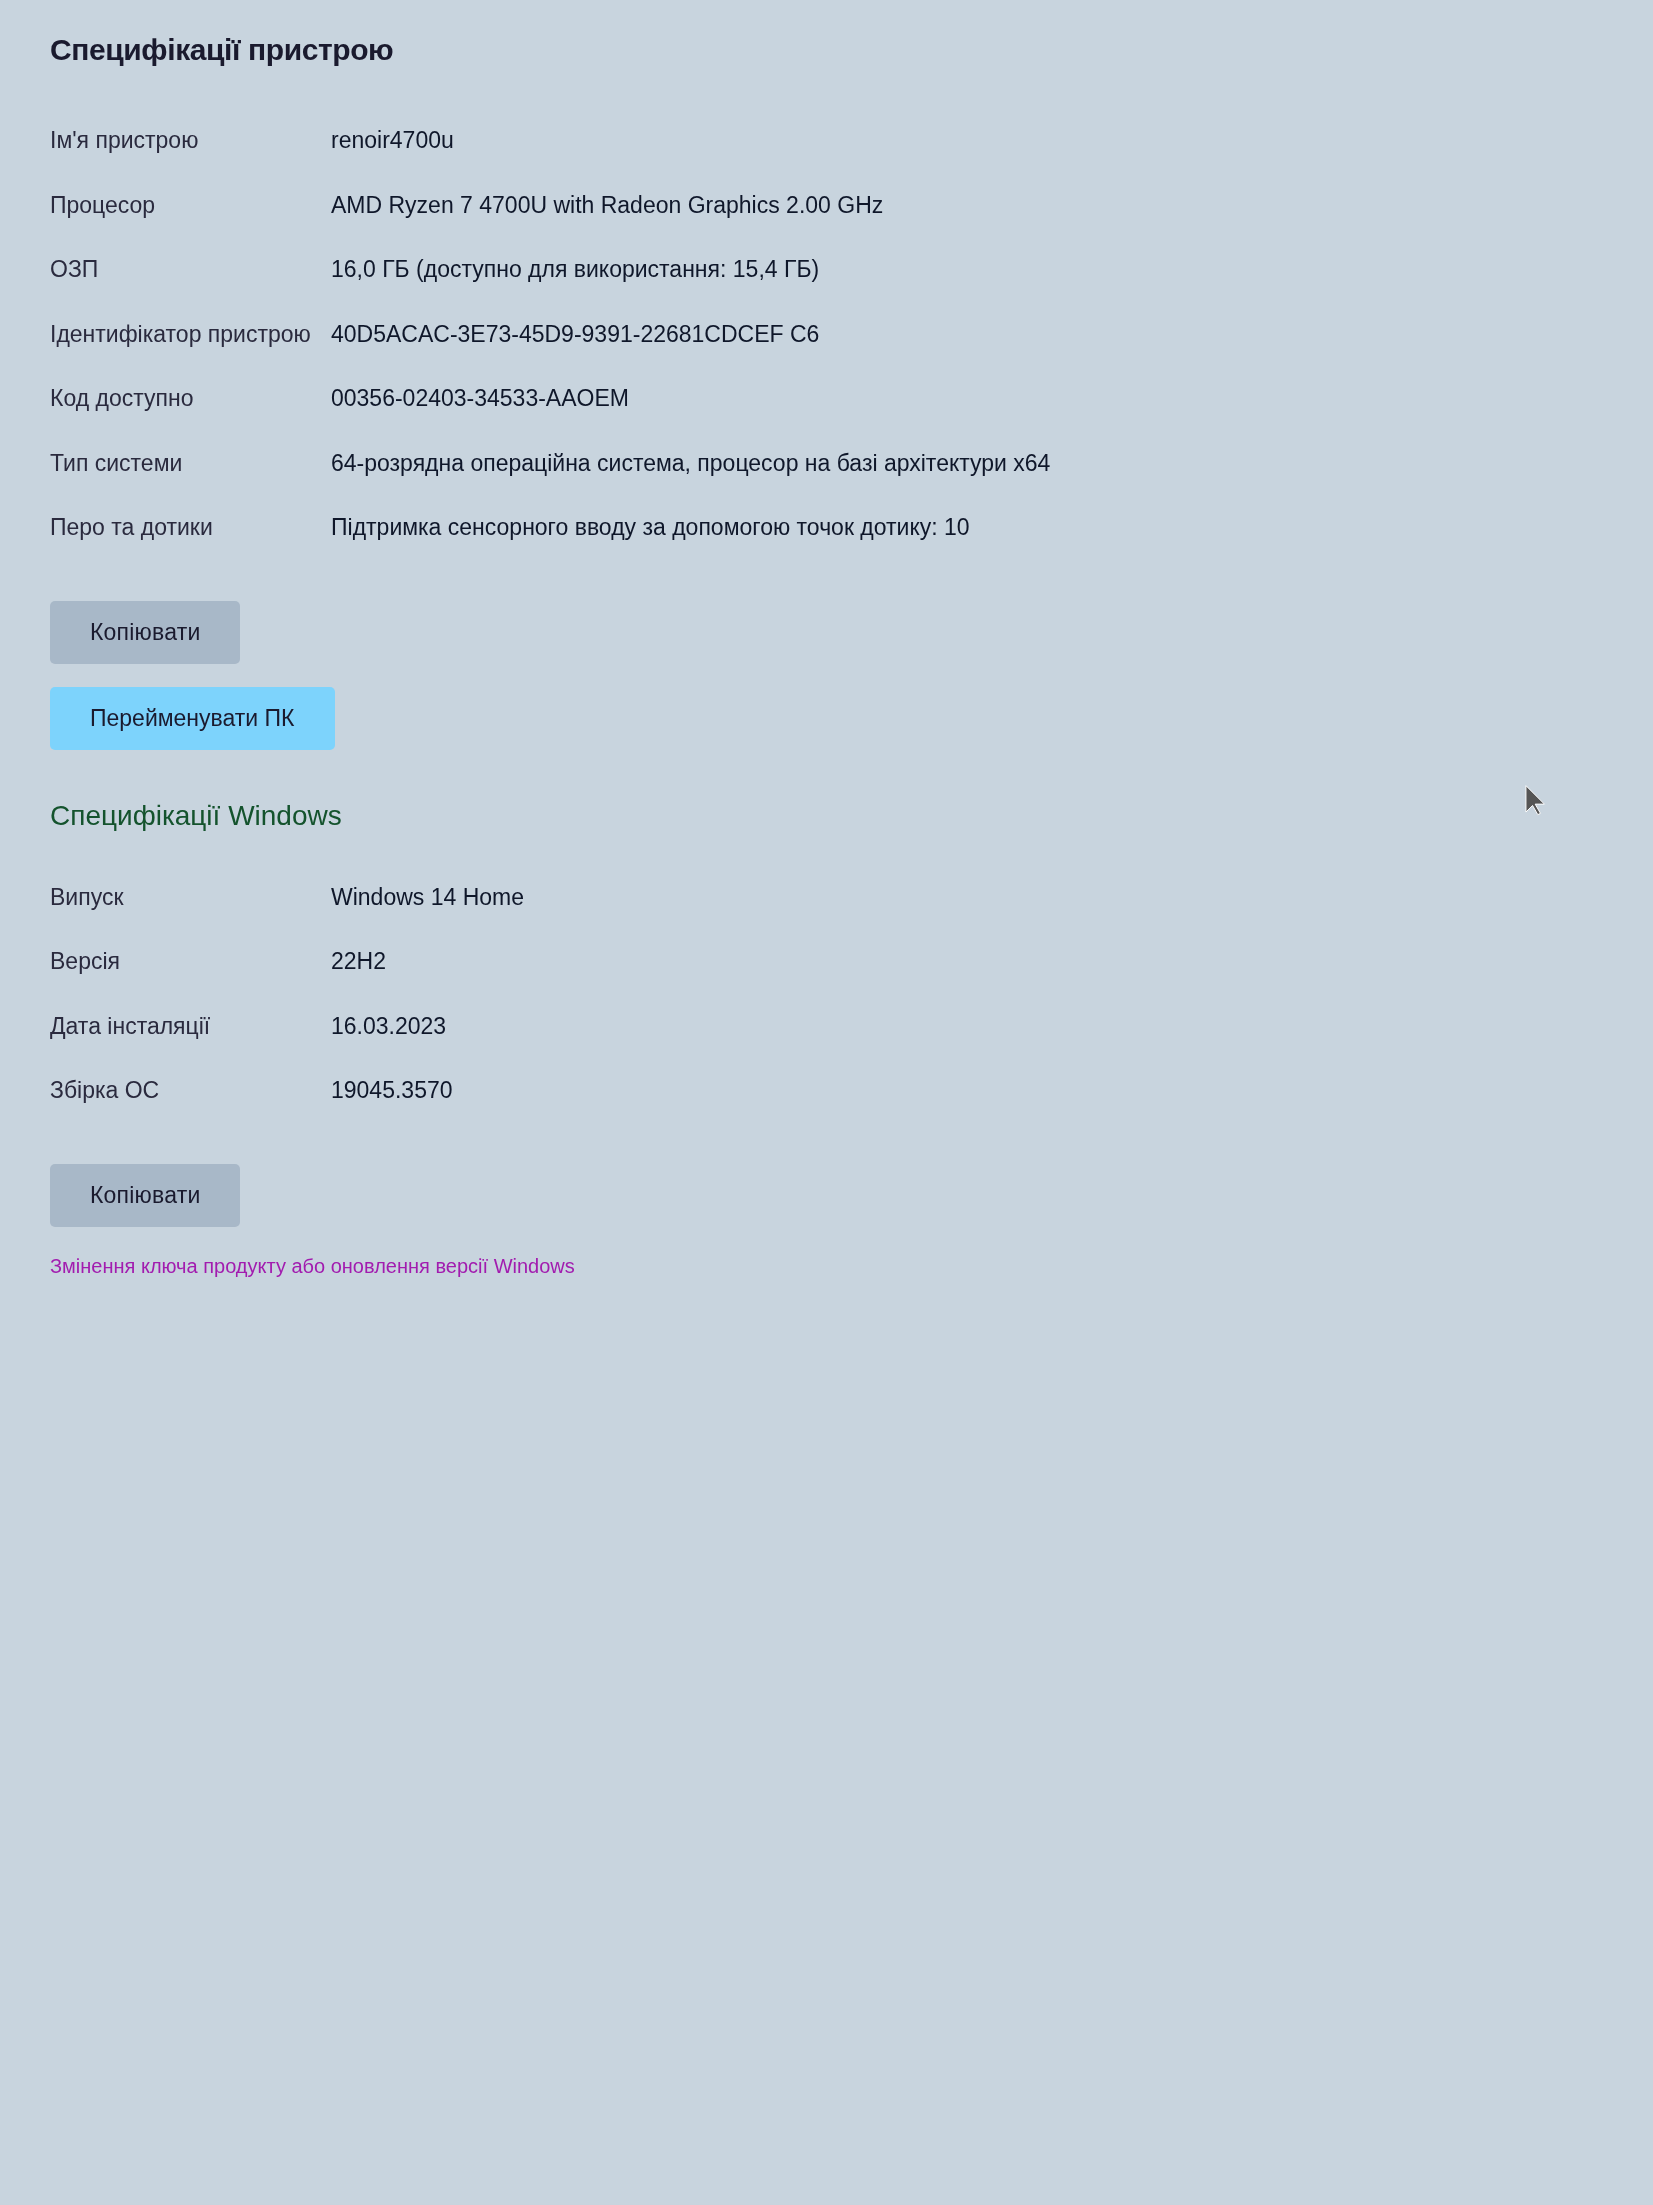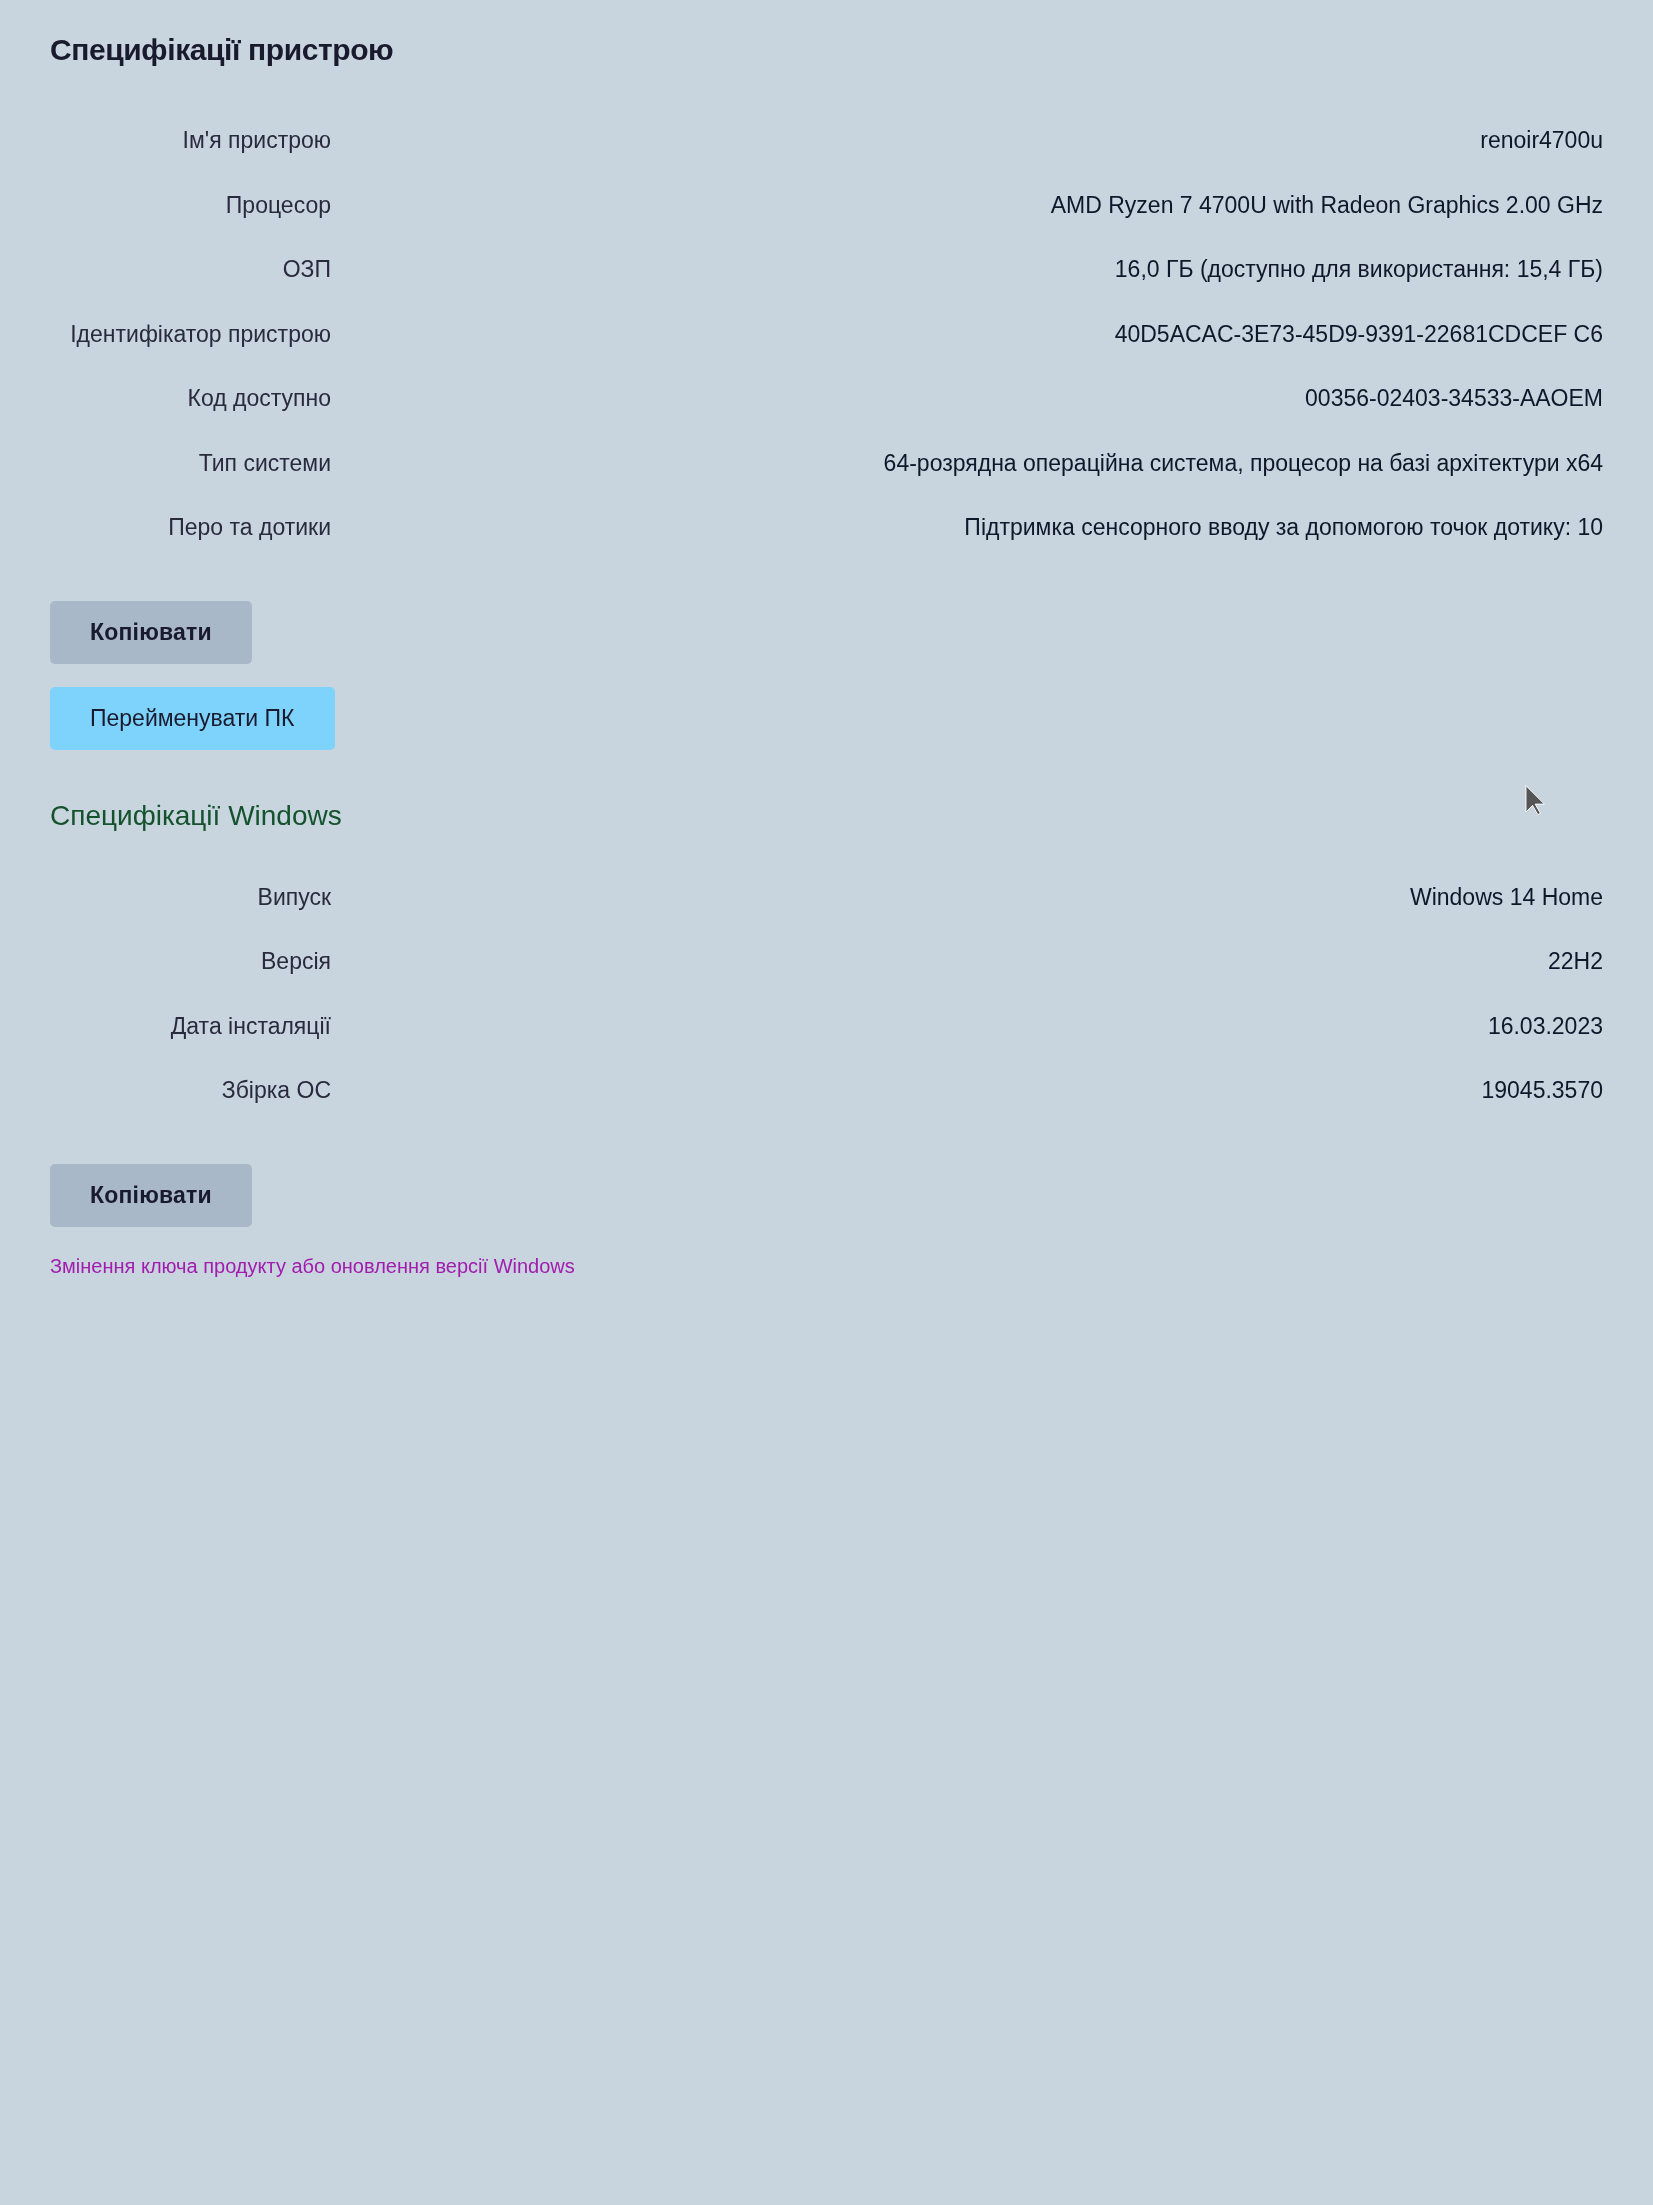--- a/index.html
+++ b/index.html
@@ -36,21 +36,20 @@
       margin-bottom: 41px;
     }
 
     .spec-table tr {
       vertical-align: top;
     }
 
     .spec-table td {
       padding: 15px 0;
       line-height: 1.5;
-      text-align: right;
     }
 
     .spec-label {
       width: 281px;
       color: #2a2a3e;
       font-size: 23px;
       padding-right: 33px;
       font-weight: 400;
     }
 
@@ -66,21 +65,21 @@
 
     .copy-button {
       background-color: #a8b8c8;
       border: none;
       padding: 18px 40px;
       font-size: 23px;
       color: #1a1a2e;
       cursor: pointer;
       border-radius: 5px;
       font-family: 'Segoe UI', Arial, sans-serif;
-      font-weight: 700;
+      font-weight: 400;
       letter-spacing: 0.2px;
     }
 
     .rename-button {
       background-color: #7dd3fc;
       border: none;
       padding: 18px 40px;
       font-size: 23px;
       color: #1a1a2e;
       cursor: pointer;

